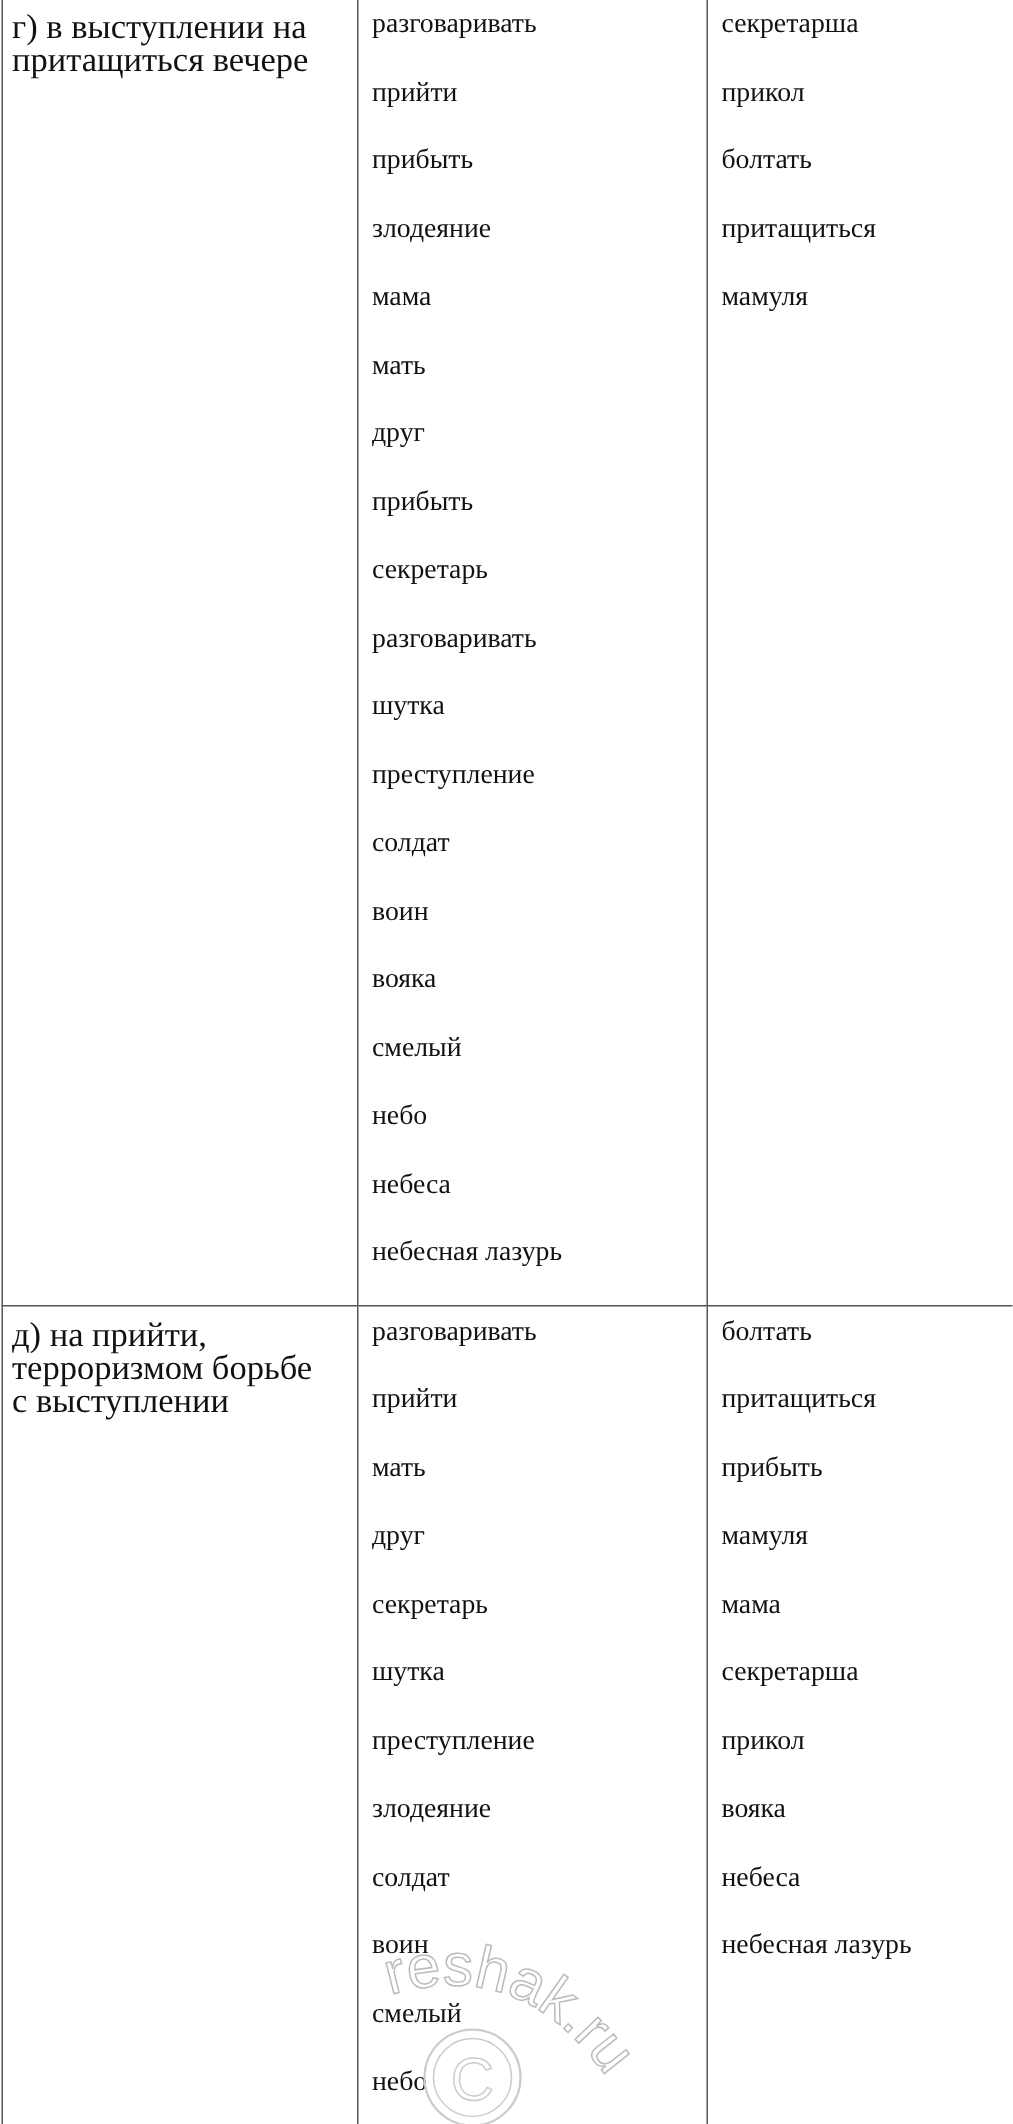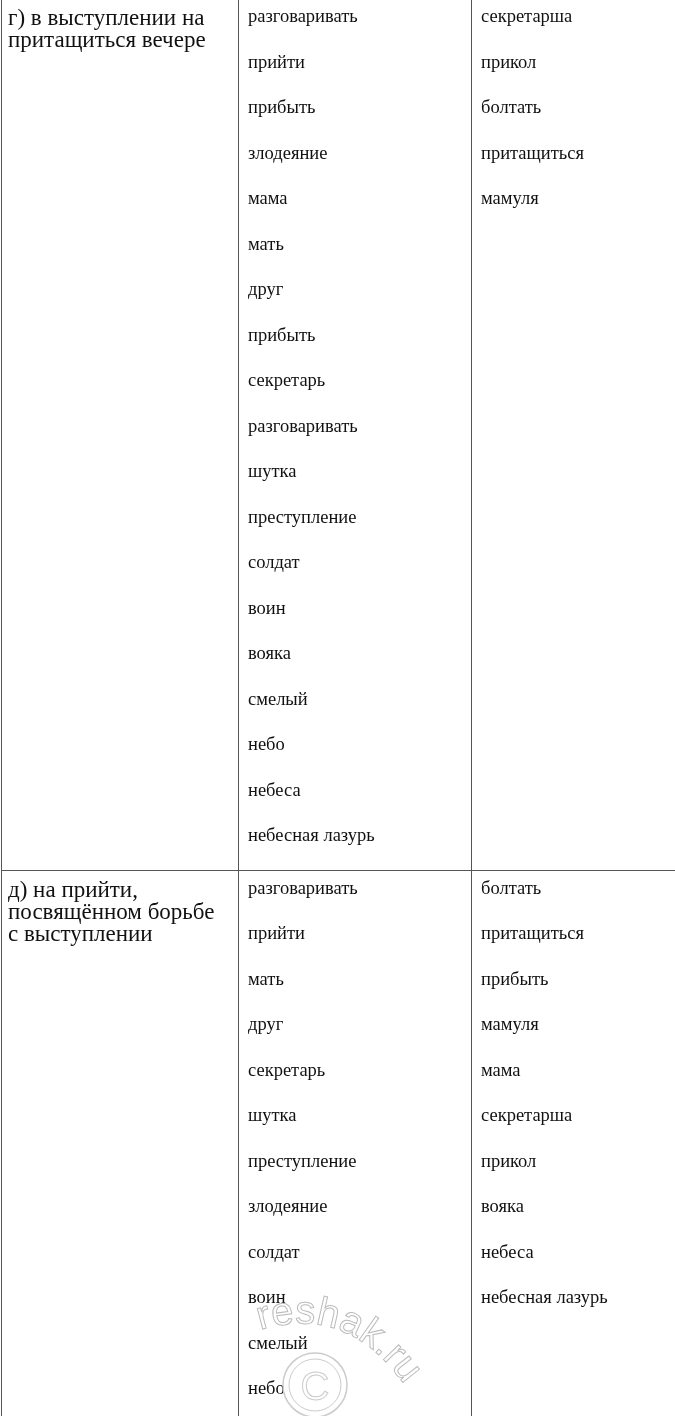--- a/index.html
+++ b/index.html
@@ -53,21 +53,21 @@
       <span class="item">секретарша</span>
       <span class="item">прикол</span>
       <span class="item">болтать</span>
       <span class="item">притащиться</span>
       <span class="item">мамуля</span>
     </td>
   </tr>
   <tr class="row2">
     <td class="c1 ctx">
       <div>д) на прийти,</div>
-      <div>посвящённом борьбе</div>
+      <div>терроризмом борьбе</div>
       <div>с выступлении</div>
     </td>
     <td class="c2 list">
       <span class="item">разговаривать</span>
       <span class="item">прийти</span>
       <span class="item">мать</span>
       <span class="item">друг</span>
       <span class="item">секретарь</span>
       <span class="item">шутка</span>
       <span class="item">преступление</span>

